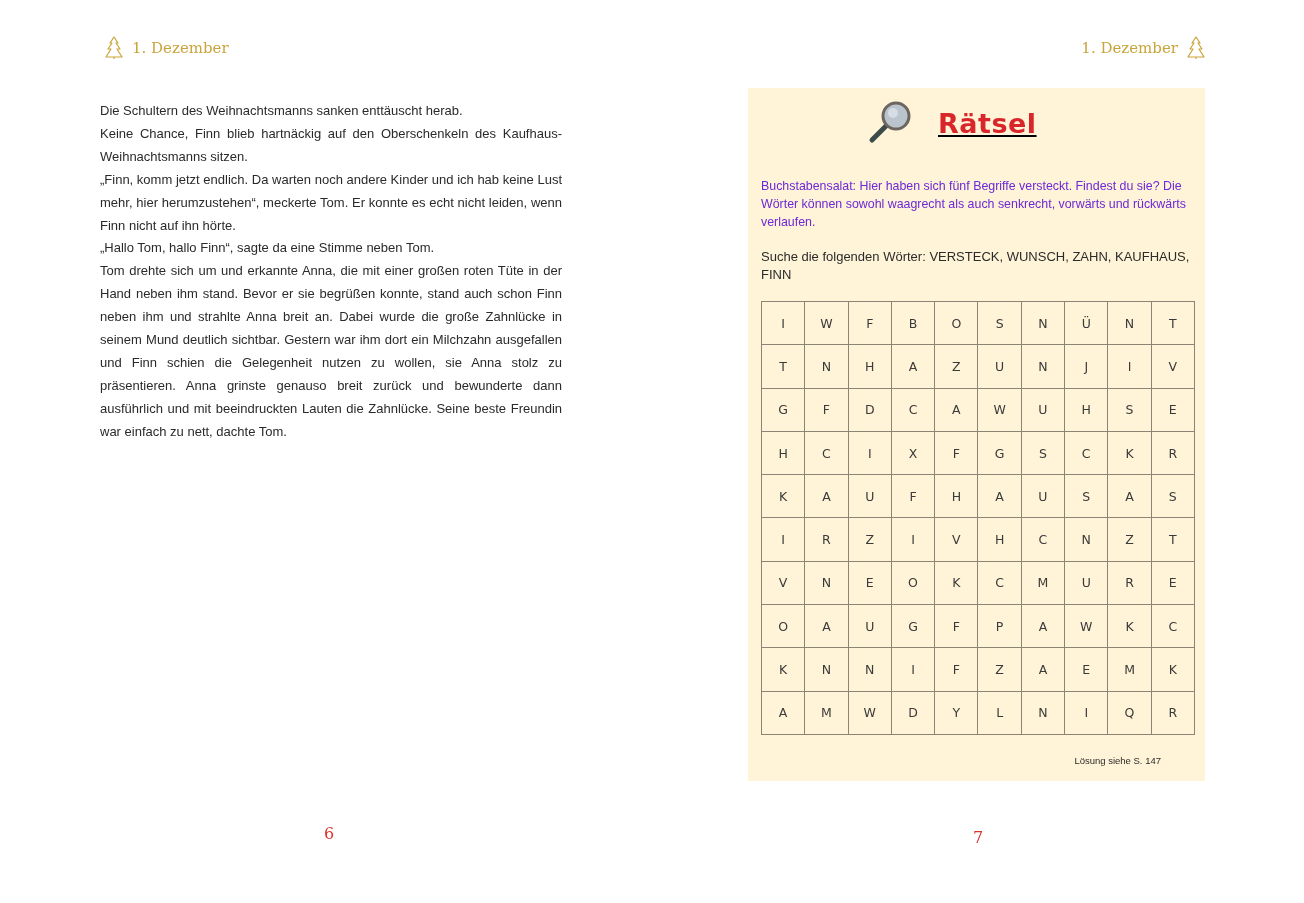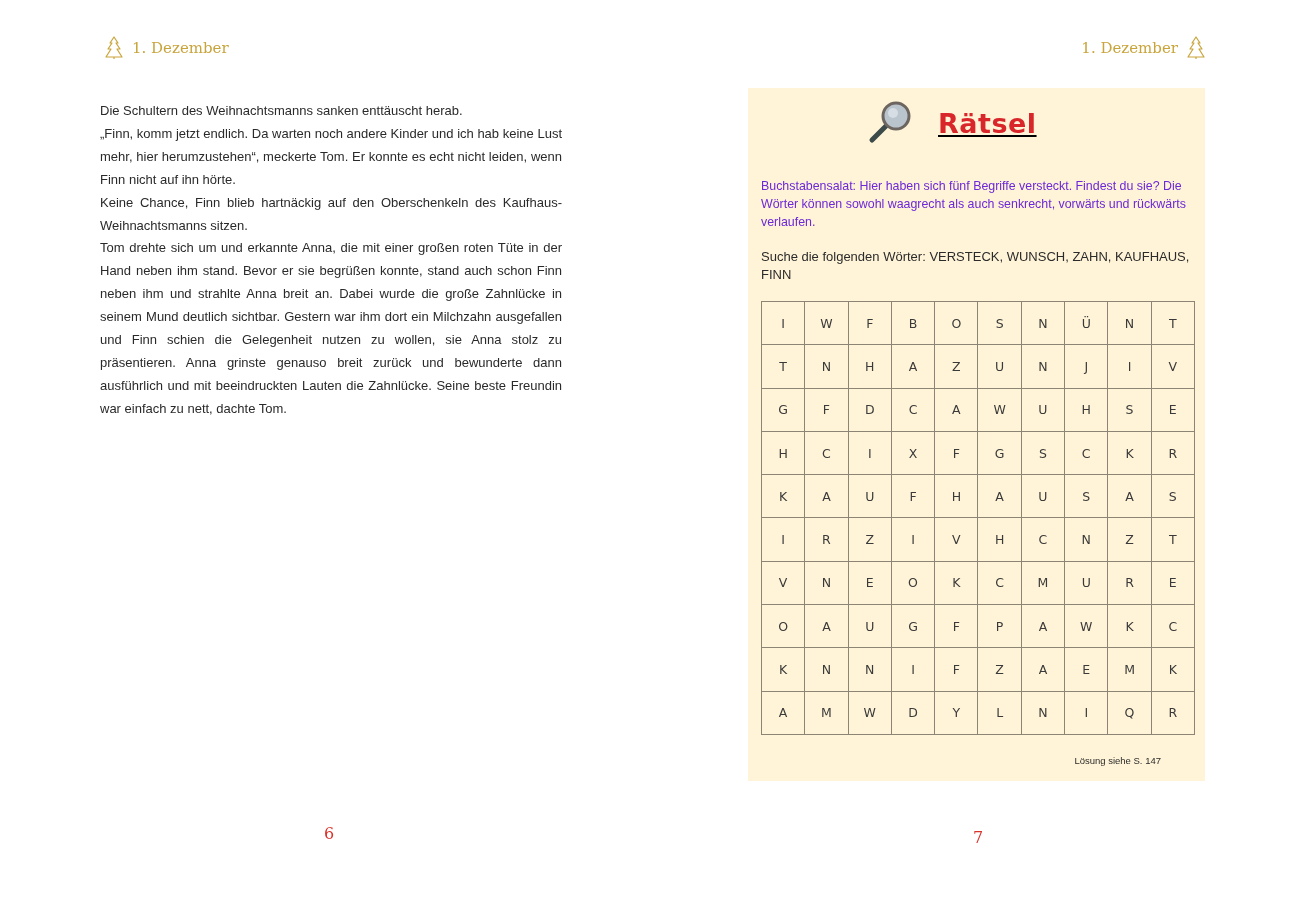--- a/index.html
+++ b/index.html
@@ -28,22 +28,23 @@
 
 <div class="header left">
   <svg class="tree" viewBox="0 0 20 24">
     <path d="M10 1 L6 7 L8 7 L4 13 L7 13 L2 21 L18 21 L13 13 L16 13 L12 7 L14 7 Z M10 21 L10 23" fill="none" stroke="#c9a43a" stroke-width="1.2" stroke-linejoin="round"></path>
   </svg>
   <span>1. Dezember</span>
 </div>
 
 <div class="body-text">
   <p>Die Schultern des Weihnachtsmanns sanken enttäuscht herab.</p>
+  <p>Keine Chance, Finn blieb hartnäckig auf den Oberschenkeln des Kaufhaus-Weihnachtsmanns sitzen.</p>
   <p>„Finn, komm jetzt endlich. Da warten noch andere Kinder und ich hab keine Lust mehr, hier herumzustehen“, meckerte Tom. Er konnte es echt nicht leiden, wenn Finn nicht auf ihn hörte.</p>
-  <p>Keine Chance, Finn blieb hartnäckig auf den Oberschenkeln des Kaufhaus-Weihnachtsmanns sitzen.</p>
+  <p>„Hallo Tom, hallo Finn“, sagte da eine Stimme neben Tom.</p>
   <p>Tom drehte sich um und erkannte Anna, die mit einer großen roten Tüte in der Hand neben ihm stand. Bevor er sie begrüßen konnte, stand auch schon Finn neben ihm und strahlte Anna breit an. Dabei wurde die große Zahnlücke in seinem Mund deutlich sichtbar. Gestern war ihm dort ein Milchzahn ausgefallen und Finn schien die Gelegenheit nutzen zu wollen, sie Anna stolz zu präsentieren. Anna grinste genauso breit zurück und bewunderte dann ausführlich und mit beeindruckten Lauten die Zahnlücke. Seine beste Freundin war einfach zu nett, dachte Tom.</p>
 </div>
 
 <div class="page-num left">6</div>
 
 <div class="header right">
   <span>1. Dezember</span>
   <svg class="tree" viewBox="0 0 20 24">
     <path d="M10 1 L6 7 L8 7 L4 13 L7 13 L2 21 L18 21 L13 13 L16 13 L12 7 L14 7 Z M10 21 L10 23" fill="none" stroke="#c9a43a" stroke-width="1.2" stroke-linejoin="round"></path>
   </svg>

